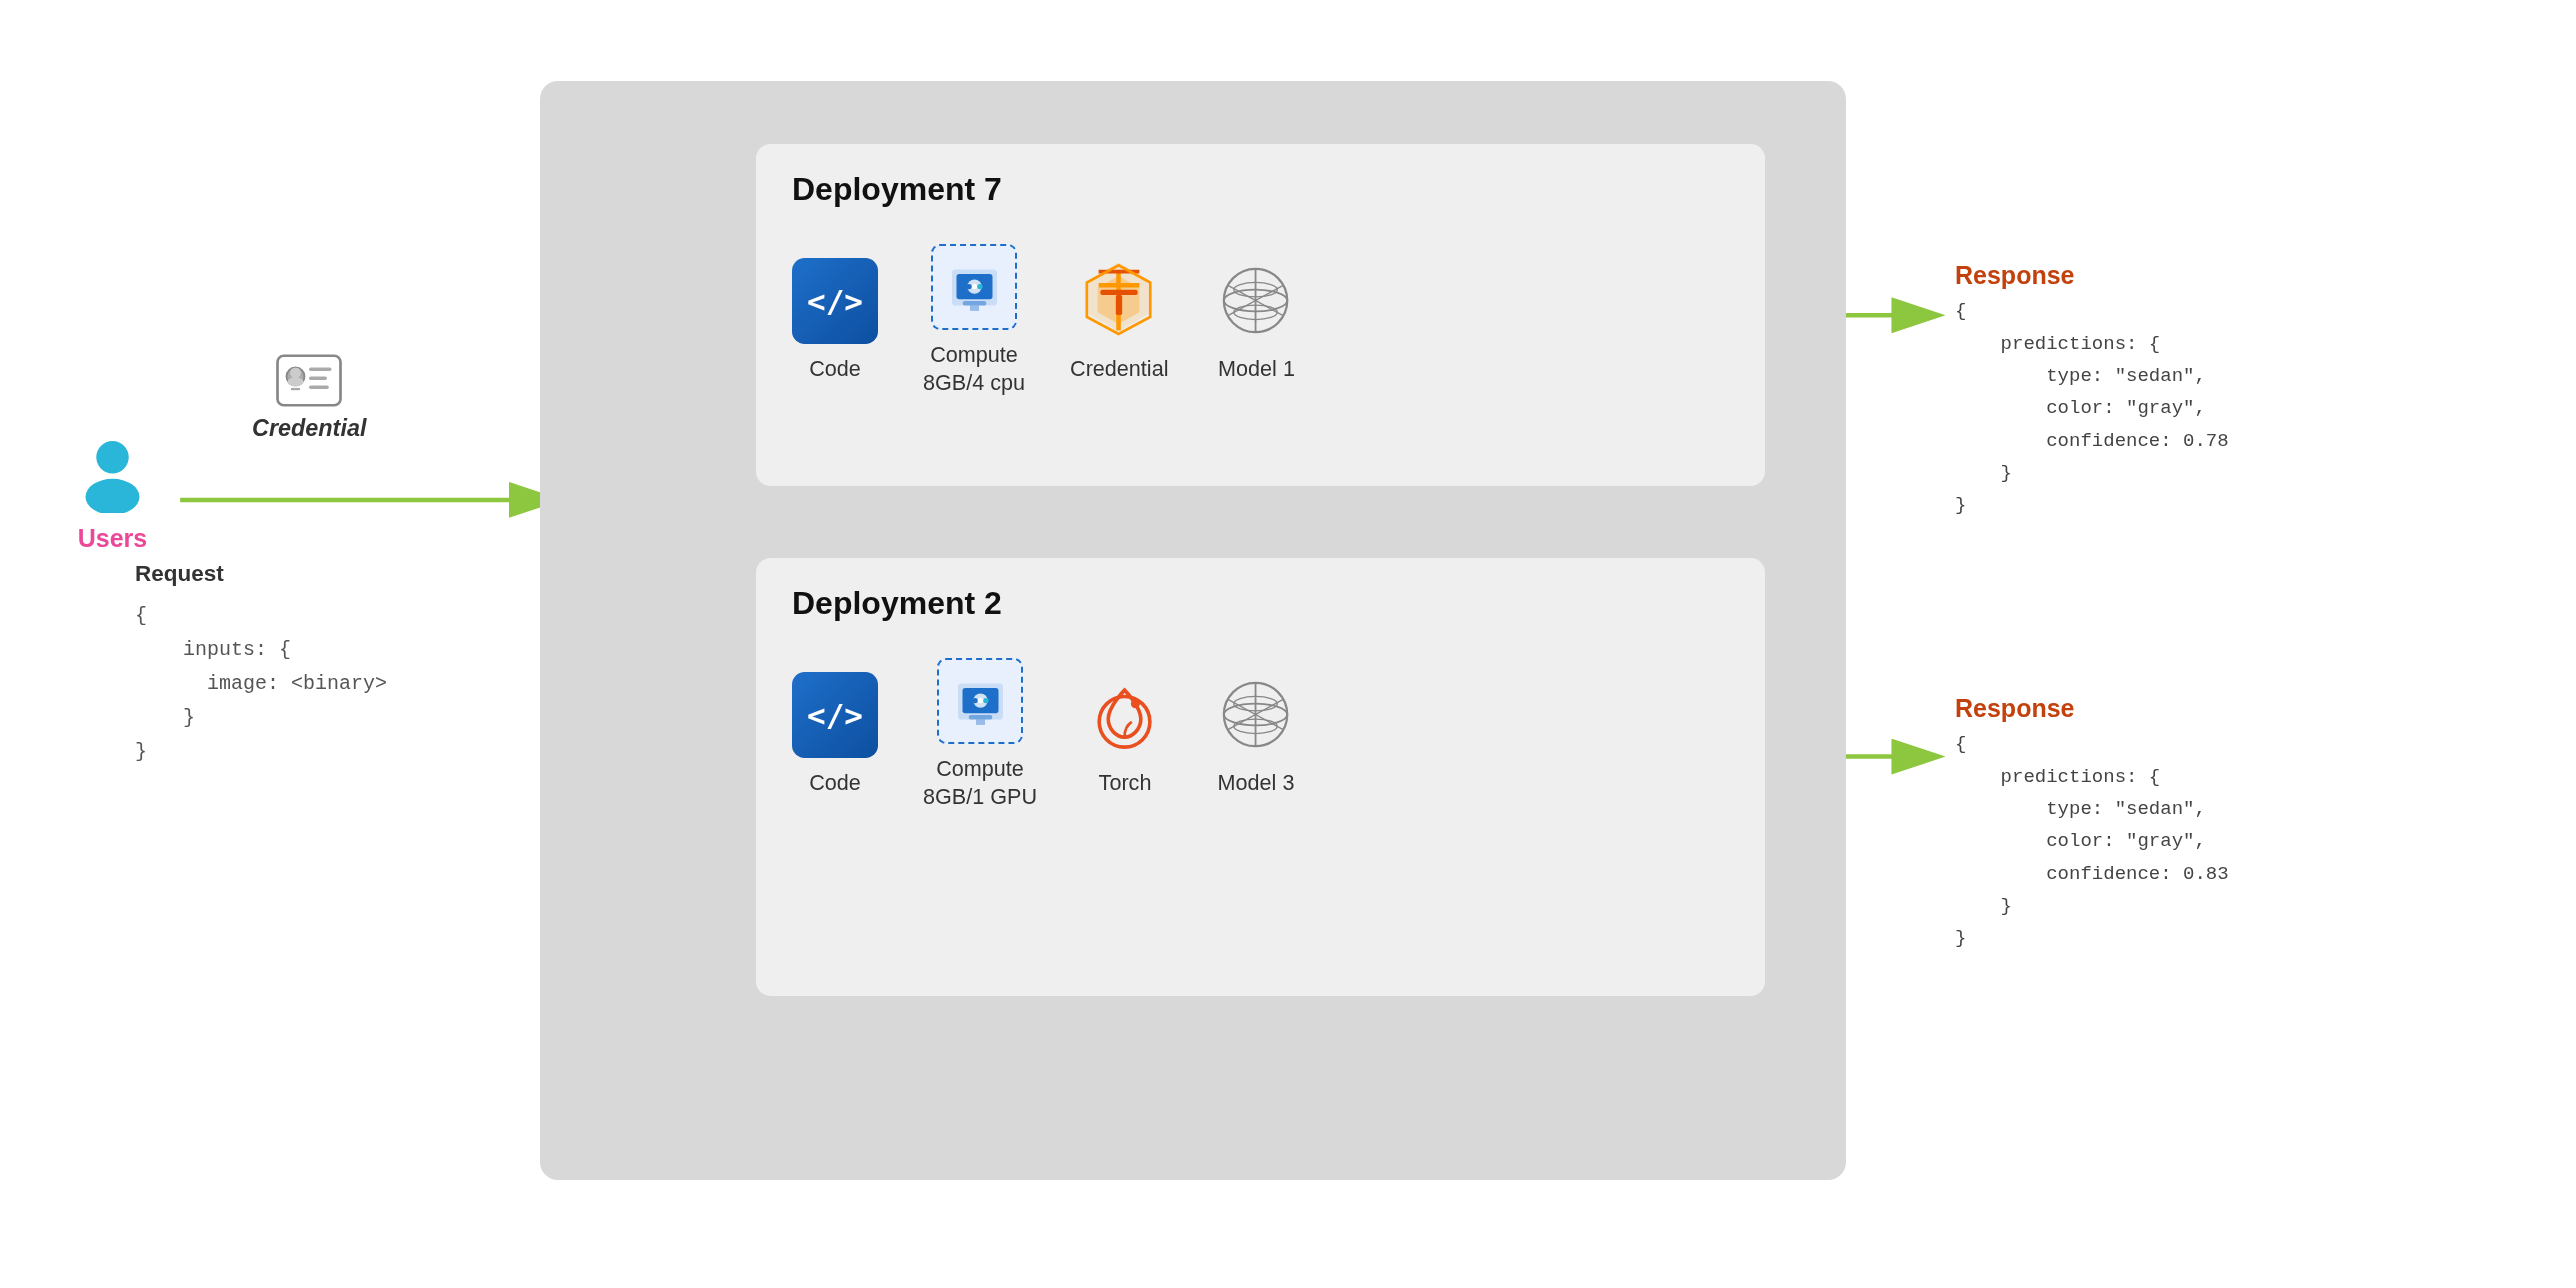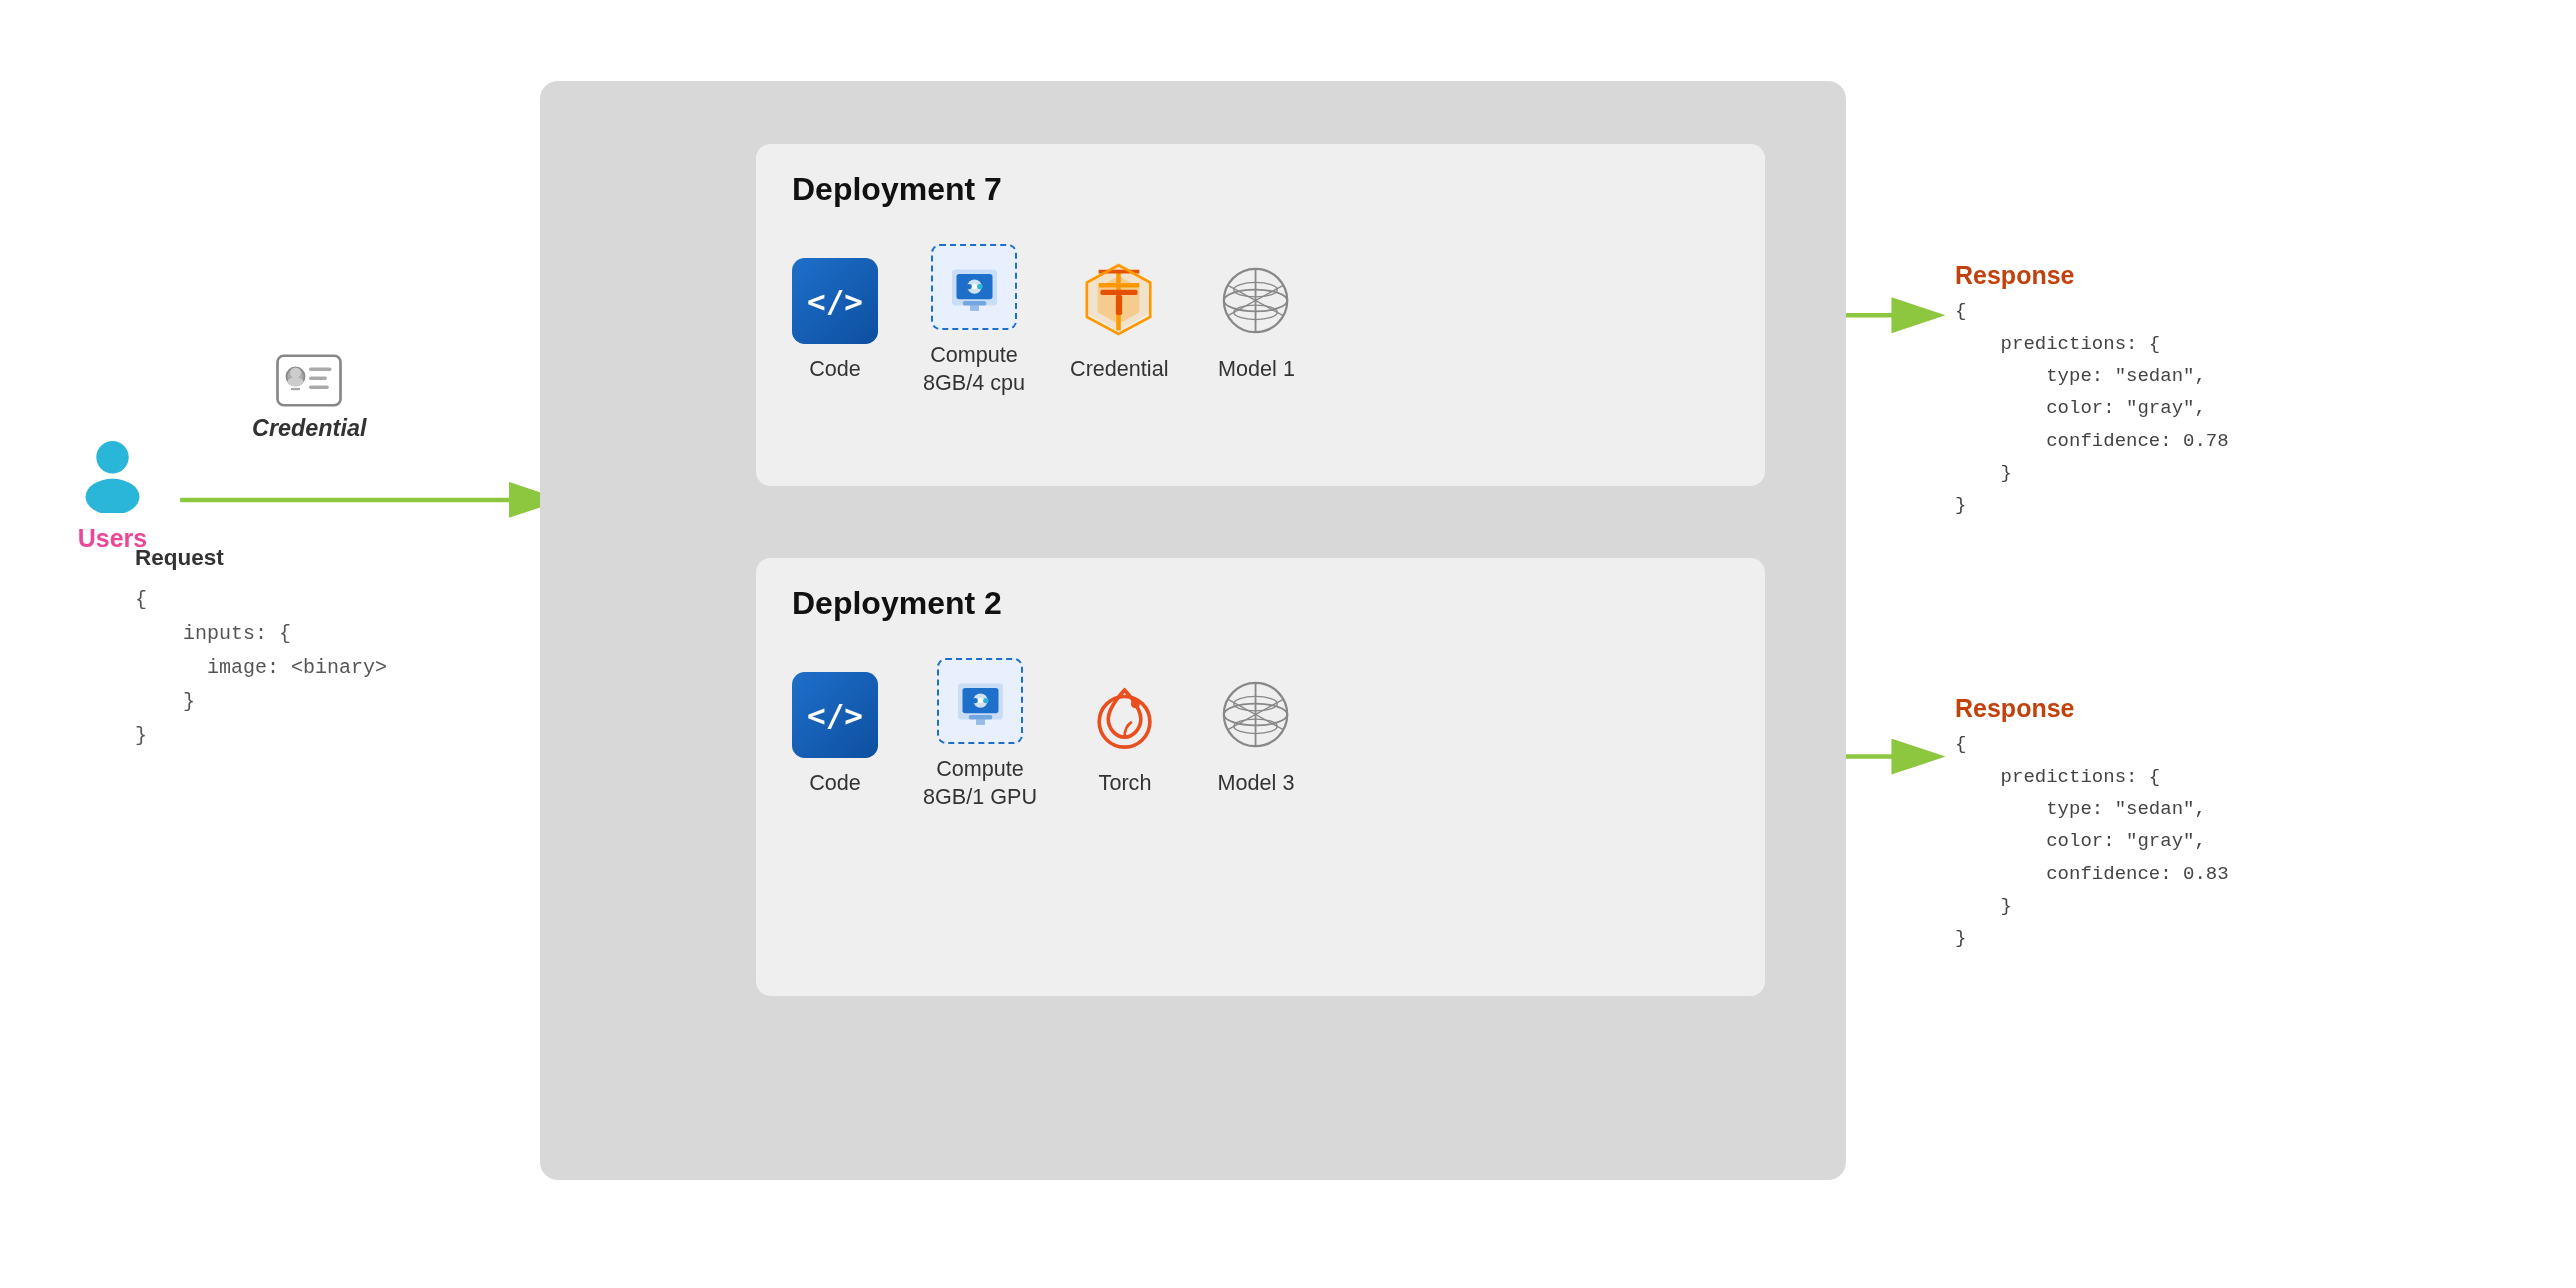--- a/index.html
+++ b/index.html
@@ -70,20 +70,21 @@
       left: 135px;
       top: 540px;
       font-size: 21px;
       color: #333;
       line-height: 1.6;
     }
 
     .request-title {
       font-weight: 700;
       font-size: 22.5px;
+      margin-top: 16px;
     }
 
     
     .endpoint-section {
       position: absolute;
       left: 549px;
       top: 441px;
       display: flex;
       flex-direction: column;
       align-items: center;

